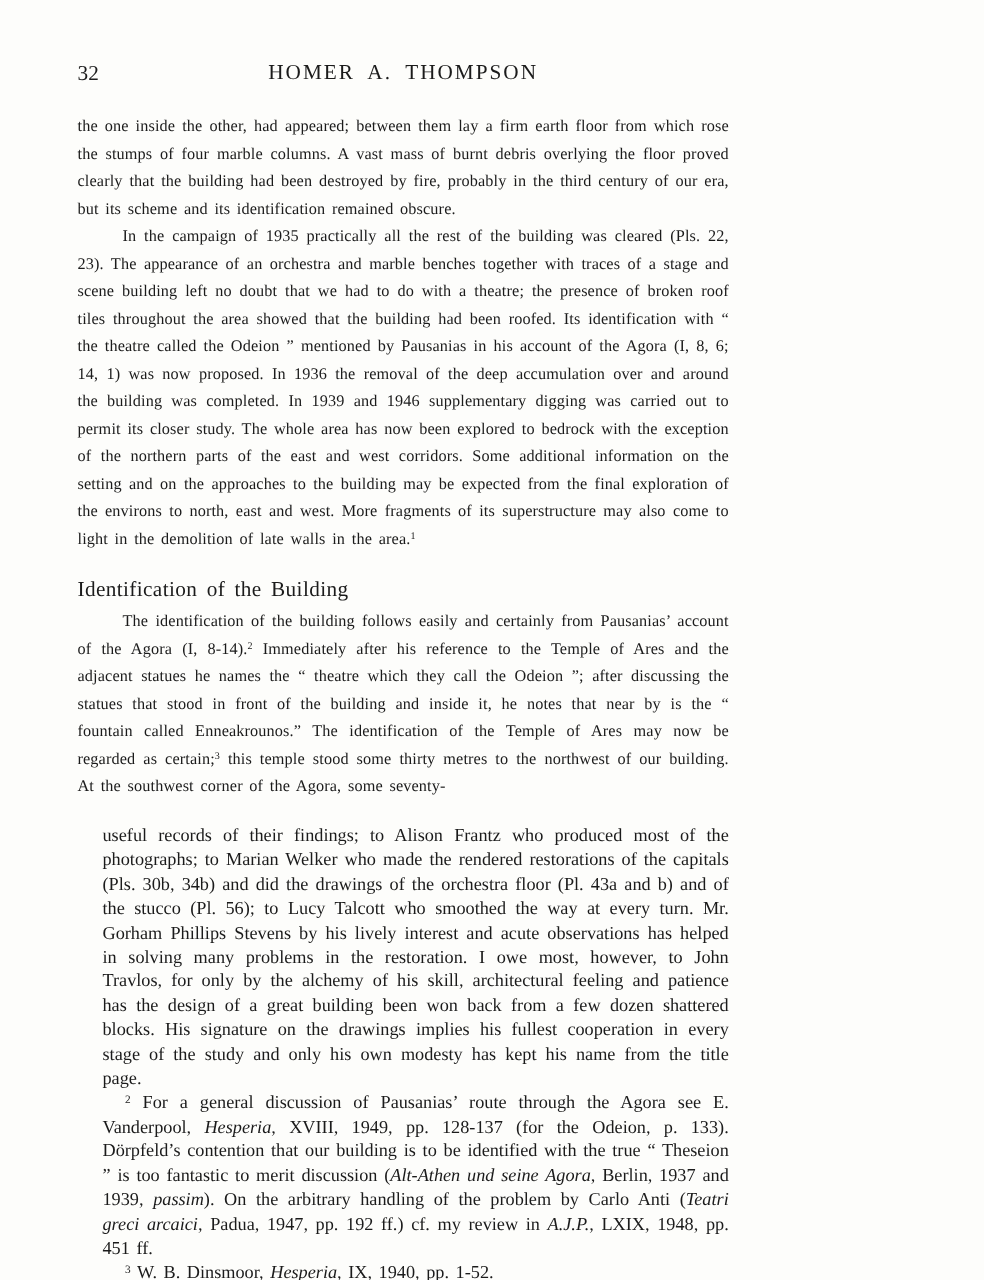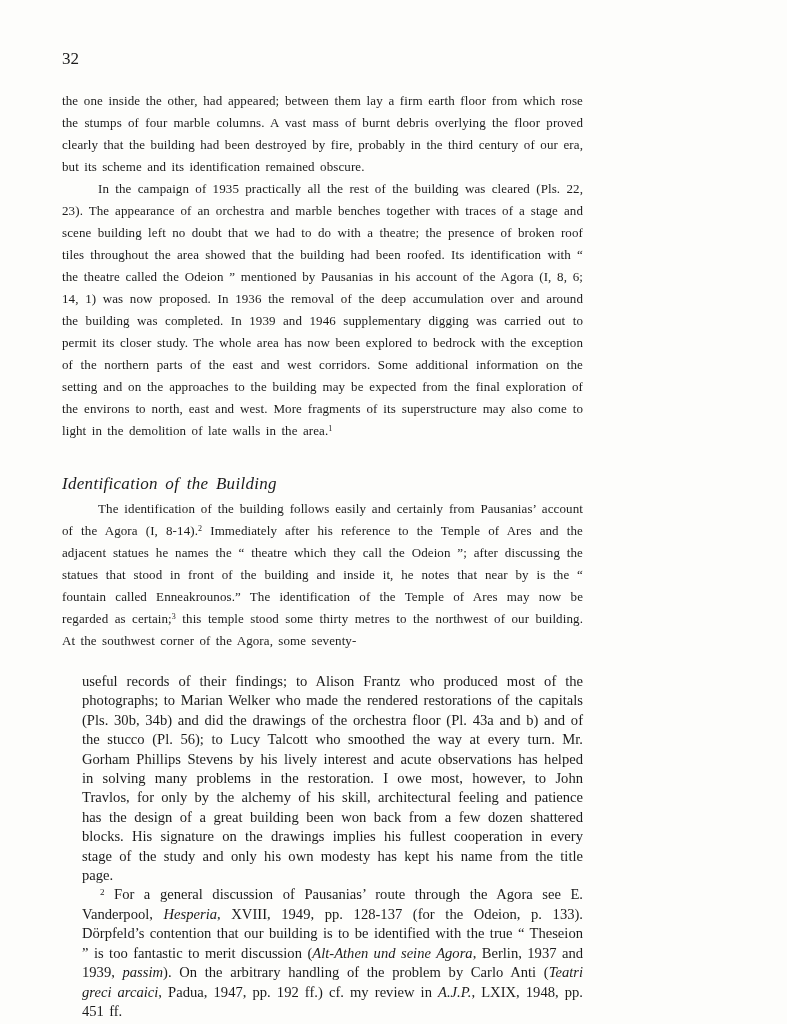--- a/index.html
+++ b/index.html
@@ -39,24 +39,23 @@
   .body-text p.para {
     margin: 0;
     font-size: 13px;
     line-height: 22px;
     text-align: justify;
     word-spacing: 2px;
     letter-spacing: 0.1px;
   }
   .indent { text-indent: 36px; }
   .section-heading {
-    margin: 32px 0 4px 0;
+    margin: 20px 0 4px 0;
     font-size: 17px;
     font-weight: normal;
-    font-style: italic;
     letter-spacing: 0.3px;
     word-spacing: 3px;
   }
   sup.fnref {
     font-size: 0.62em;
     line-height: 0;
     position: relative;
     top: -0.45em;
     vertical-align: baseline;
   }
@@ -74,20 +73,21 @@
   .indent-fn { text-indent: 18px; }
   .footnotes i { font-style: italic; }
 </style>
 </head>
 <body>
 
 <div class="page">
 
   <header class="page-header">
     <span class="page-number">32</span>
+    <div class="running-head">HOMER A. THOMPSON</div>
   </header>
 
   <main class="body-text">
     <p class="para">the one inside the other, had appeared; between them lay a firm earth floor from which rose the stumps of four marble columns. A vast mass of burnt debris overlying the floor proved clearly that the building had been destroyed by fire, probably in the third century of our era, but its scheme and its identification remained obscure.</p>
 
     <p class="para indent"><span>In the campaign of 1935 practically all the rest of the building was cleared (Pls. 22, 23). The appearance of an orchestra and marble benches together with traces of a stage and scene building left no doubt that we had to do with a theatre; the presence of broken roof tiles throughout the area showed that the building had been roofed. Its identification with “ the theatre called the Odeion ” mentioned by Pausanias in his account of the Agora (I, 8, 6; 14, 1) was now proposed. In 1936 the removal of the deep accumulation over and around the building was completed. In 1939 and 1946 supplementary digging was carried out to permit its closer study. The whole area has now been explored to bedrock with the exception of the northern parts of the east and west corridors. Some additional information on the setting and on the approaches to the building may be expected from the final exploration of the environs to north, east and west. More fragments of its superstructure may also come to light in the demolition of late walls in the area.</span><sup class="fnref">1</sup></p>
 
     <h2 class="section-heading">Identification of the Building</h2>
 
     <p class="para indent"><span>The identification of the building follows easily and certainly from Pausanias’ account of the Agora (I, 8-14).</span><sup class="fnref">2</sup><span> Immediately after his reference to the Temple of Ares and the adjacent statues he names the “ theatre which they call the Odeion ”; after discussing the statues that stood in front of the building and inside it, he notes that near by is the “ fountain called Enneakrounos.” The identification of the Temple of Ares may now be regarded as certain;</span><sup class="fnref">3</sup><span> this temple stood some thirty metres to the northwest of our building. At the southwest corner of the Agora, some seventy-</span></p>

